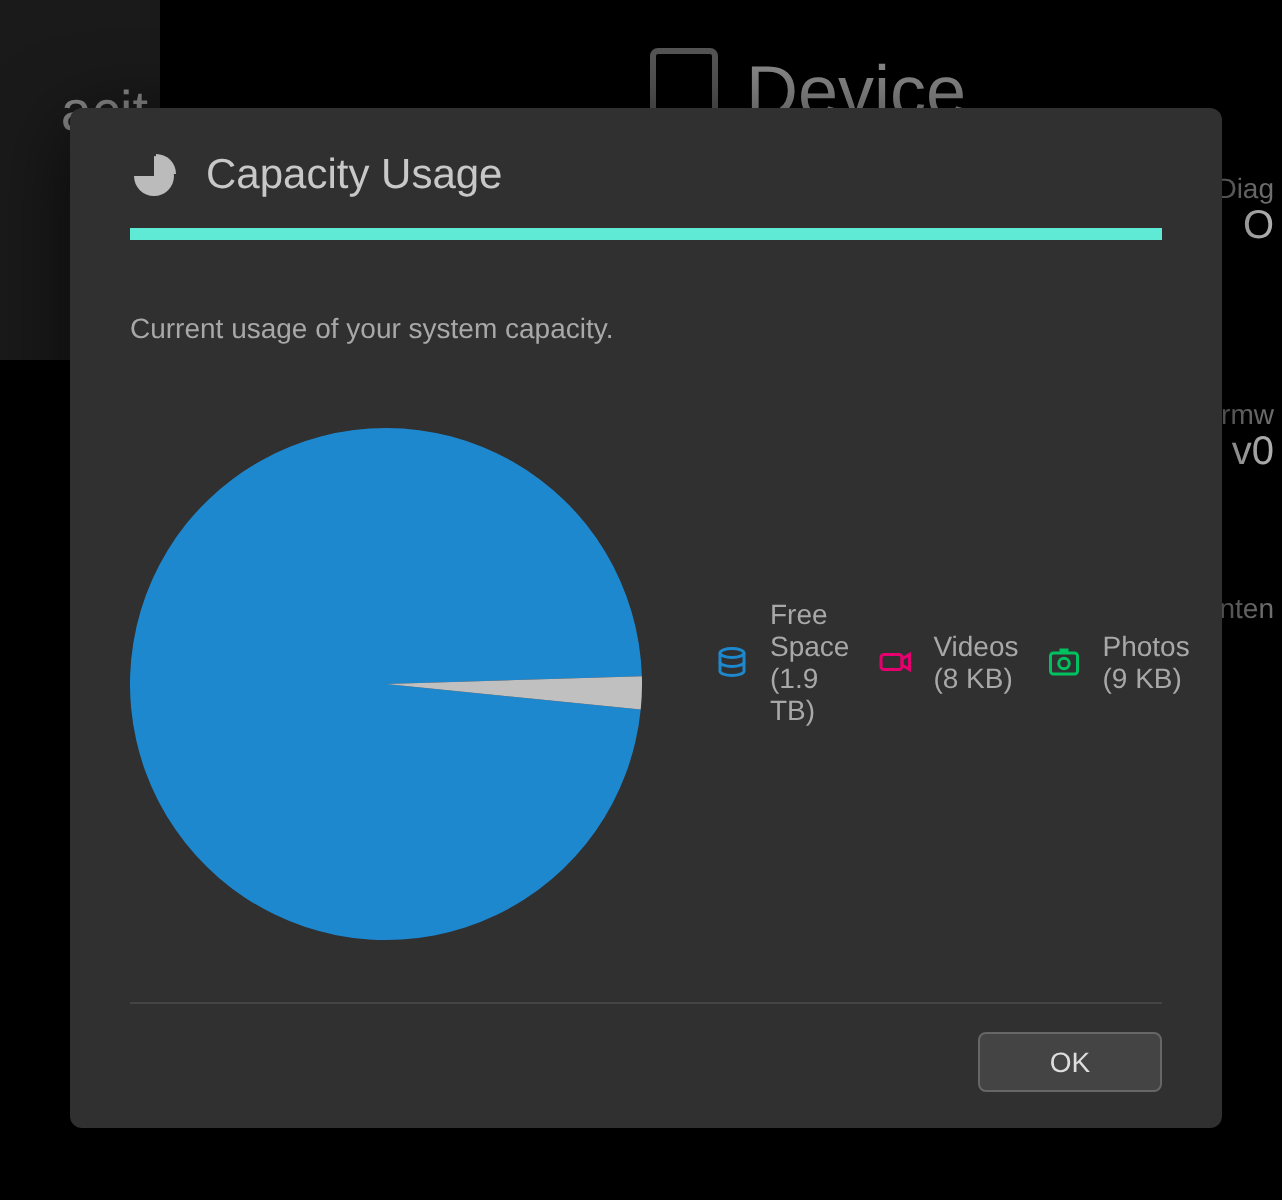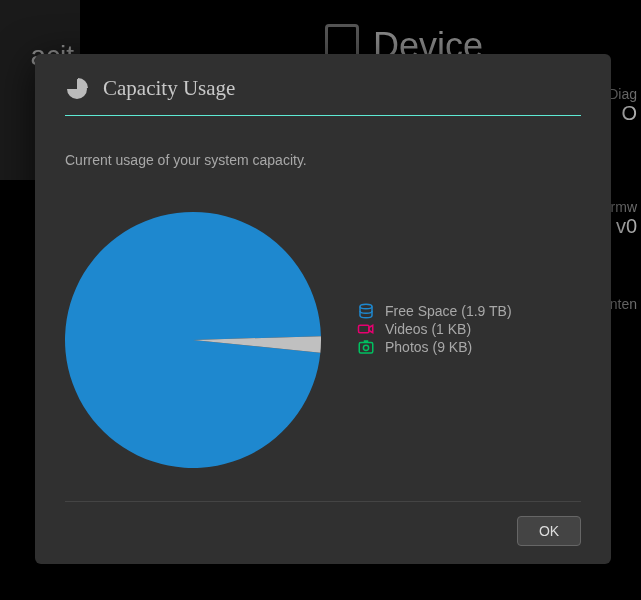--- a/index.html
+++ b/index.html
@@ -69,22 +69,21 @@
     box-shadow: 0 8px 40px rgba(0,0,0,0.7);
     padding: 22px 30px 18px 30px;
     display: flex;
     flex-direction: column;
   }
   .dialog-header {
     display: flex;
     align-items: center;
     gap: 14px;
     padding-bottom: 14px;
-    border-bottom: 1px solid #5eead4;
-    font-family: Liberation Serif, serif;
+    border-bottom: 6px solid #5eead4;
   }
   .dialog-title {
     color: #c8c8c8;
     font-size: 21px;
     font-weight: 400;
   }
   .subtitle {
     color: #a8a8a8;
     font-size: 14px;
     margin-top: 36px;
@@ -96,21 +95,22 @@
     gap: 36px;
     margin-top: 10px;
   }
   .pie-wrap {
     width: 256px;
     height: 256px;
     flex-shrink: 0;
   }
   .legend {
     display: flex;
-    flex-direction: column;
+    flex-direction: row;
+    gap: 14px;
     margin-top: -22px;
   }
   .legend-row {
     display: flex;
     align-items: center;
     gap: 10px;
     color: #a8a8a8;
     font-size: 14px;
   }
   .legend-icon {
@@ -122,21 +122,21 @@
     border-top: 1px solid #444;
     padding-top: 14px;
     display: flex;
     justify-content: flex-end;
   }
   .ok-btn {
     background: #444;
     color: #ddd;
     border: 1px solid #666;
     border-radius: 4px;
-    width: 64px;
+    width: 92px;
     height: 30px;
     font-size: 14px;
     cursor: pointer;
   }
 </style>
 </head>
 <body>
 
 <div class="bg-left">
   <span>acit</span>
@@ -180,21 +180,21 @@
               <path d="M4 6v12c0 1.7 3.6 3 8 3s8-1.3 8-3V6" fill="none" stroke="#1e88cf" stroke-width="2"></path>
               <path d="M4 12c0 1.7 3.6 3 8 3s8-1.3 8-3" fill="none" stroke="#1e88cf" stroke-width="2"></path>
             </svg></span>
           <span>Free Space (1.9 TB)</span>
         </div>
         <div class="legend-row">
           <span class="legend-icon"><svg viewBox="0 0 24 24">
               <rect x="2" y="7" width="14" height="10" rx="2" fill="none" stroke="#e6006f" stroke-width="2"></rect>
               <path d="M16 10l5-3v10l-5-3z" fill="none" stroke="#e6006f" stroke-width="2"></path>
             </svg></span>
-          <span>Videos (1 KB)</span>
+          <span>Videos (8 KB)</span>
         </div>
         <div class="legend-row">
           <span class="legend-icon"><svg viewBox="0 0 24 24">
               <rect x="3" y="6" width="18" height="14" rx="2" fill="none" stroke="#00c060" stroke-width="2"></rect>
               <circle cx="12" cy="13" r="3.5" fill="none" stroke="#00c060" stroke-width="2"></circle>
               <rect x="9" y="3" width="6" height="3" fill="#00c060"></rect>
             </svg></span>
           <span>Photos (9 KB)</span>
         </div>
       </div>

